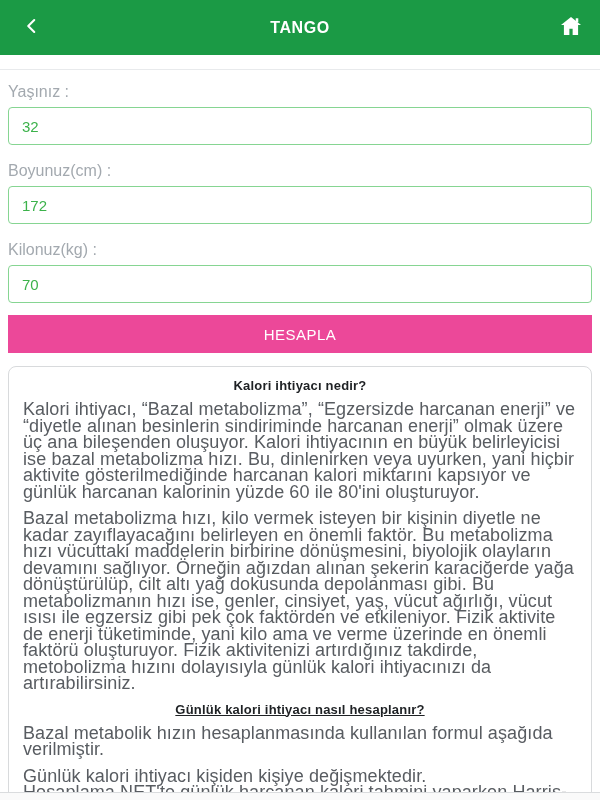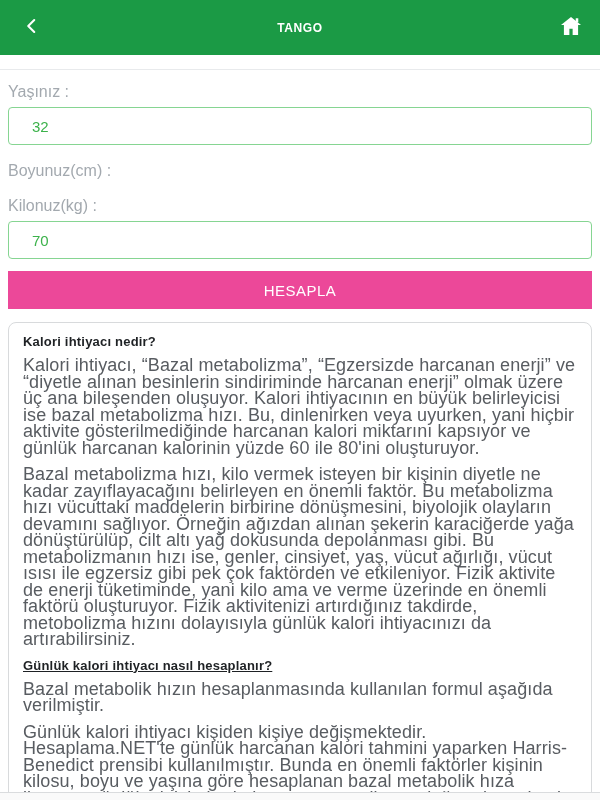--- a/index.html
+++ b/index.html
@@ -15,21 +15,21 @@
     height: 55px;
     background: #1b9a45;
     display: flex;
     align-items: center;
     justify-content: center;
     position: relative;
   }
   .appbar-title {
     color: #ffffff;
     font-weight: bold;
-    font-size: 12px;
+    font-size: 16px;
     letter-spacing: 0.6px;
   }
   .back-btn {
     position: absolute;
     left: 12px;
     top: 0;
     height: 55px;
     width: 40px;
     display: flex;
     align-items: center;
@@ -79,21 +79,21 @@
     margin: 13px 0 6px 0;
     font-size: 16px;
     color: #a3a9af;
   }
   .field-label.spaced { margin-top: 17px; }
   .text-input {
     width: 100%;
     height: 38px;
     border: 1px solid #86d592;
     border-radius: 4px;
-    padding: 0 23px;
+    padding: 0 13px;
     font-size: 15px;
     color: #3cb24b;
     font-family: "Liberation Sans", sans-serif;
     outline: none;
     background: #ffffff;
   }
   .calc-btn {
     margin-top: 12px;
     width: 100%;
     height: 38px;
@@ -108,20 +108,21 @@
   }
   
   .info-card {
     margin-top: 13px;
     border: 1px solid #d8dadc;
     border-radius: 8px;
     padding: 11px 14px 10px 14px;
     background: #ffffff;
   }
   .info-heading {
+    text-align: center;
     font-size: 13px;
     font-weight: bold;
     color: #1e2124;
     margin-bottom: 8px;
     letter-spacing: 0.2px;
   }
   .info-heading.spaced { margin-top: 3px; text-decoration: underline; }
   .info-p {
     font-size: 18px;
     line-height: 16.5px;
@@ -177,20 +178,21 @@
 
 <main class="page">
 
 
   <div class="divider"></div>
 
   <div class="field-label">Yaşınız :</div>
   <input class="text-input" type="text" value="32" style="">
 
   <div class="field-label spaced">Boyunuz(cm) :</div>
+  <input class="text-input" type="text" value="172" style="">
 
   <div class="field-label spaced">Kilonuz(kg) :</div>
   <input class="text-input" type="text" value="70" style="">
 
   <button class="calc-btn">HESAPLA</button>
 
   <section class="info-card">
     <div class="info-heading">Kalori ihtiyacı nedir?</div>
     <p class="info-p">Kalori ihtiyacı, “Bazal metabolizma”, “Egzersizde harcanan enerji” ve “diyetle alınan besinlerin sindiriminde harcanan enerji” olmak üzere üç ana bileşenden oluşuyor. Kalori ihtiyacının en büyük belirleyicisi ise bazal metabolizma hızı. Bu, dinlenirken veya uyurken, yani hiçbir aktivite gösterilmediğinde harcanan kalori miktarını kapsıyor ve günlük harcanan kalorinin yüzde 60 ile 80'ini oluşturuyor.</p>
     <p class="info-p">Bazal metabolizma hızı, kilo vermek isteyen bir kişinin diyetle ne kadar zayıflayacağını belirleyen en önemli faktör. Bu metabolizma hızı vücuttaki maddelerin birbirine dönüşmesini, biyolojik olayların devamını sağlıyor. Örneğin ağızdan alınan şekerin karaciğerde yağa dönüştürülüp, cilt altı yağ dokusunda depolanması gibi. Bu metabolizmanın hızı ise, genler, cinsiyet, yaş, vücut ağırlığı, vücut ısısı ile egzersiz gibi pek çok faktörden ve etkileniyor. Fizik aktivite de enerji tüketiminde, yani kilo ama ve verme üzerinde en önemli faktörü oluşturuyor. Fizik aktivitenizi artırdığınız takdirde, metobolizma hızını dolayısıyla günlük kalori ihtiyacınızı da artırabilirsiniz.</p>

